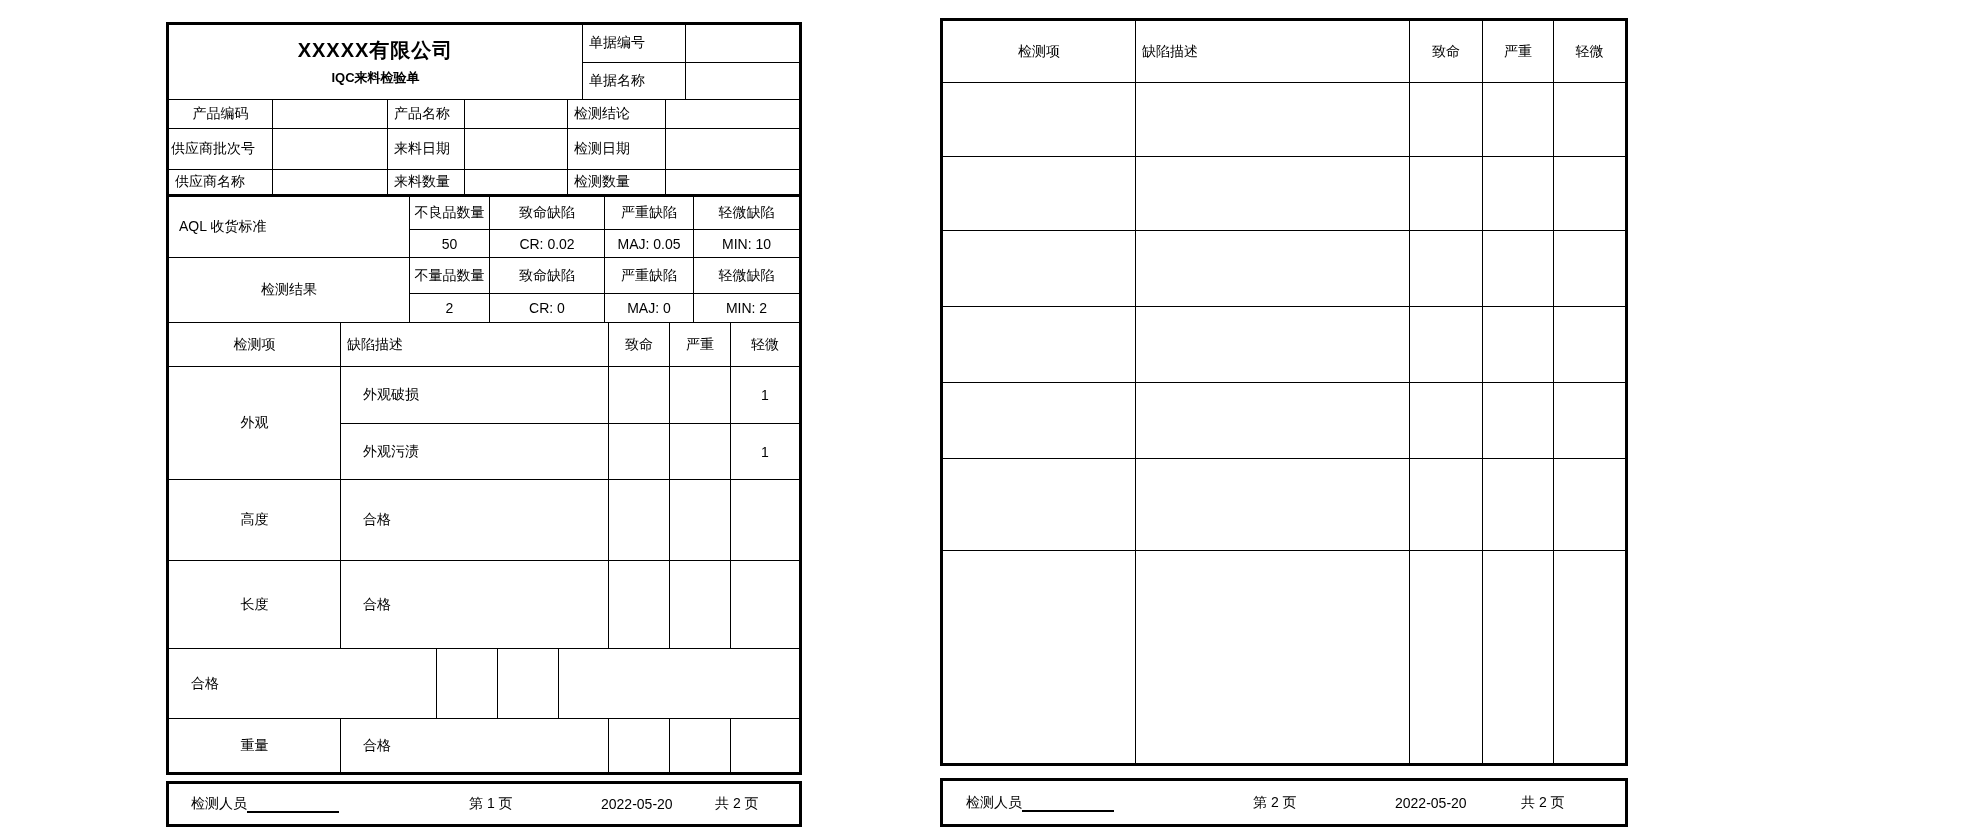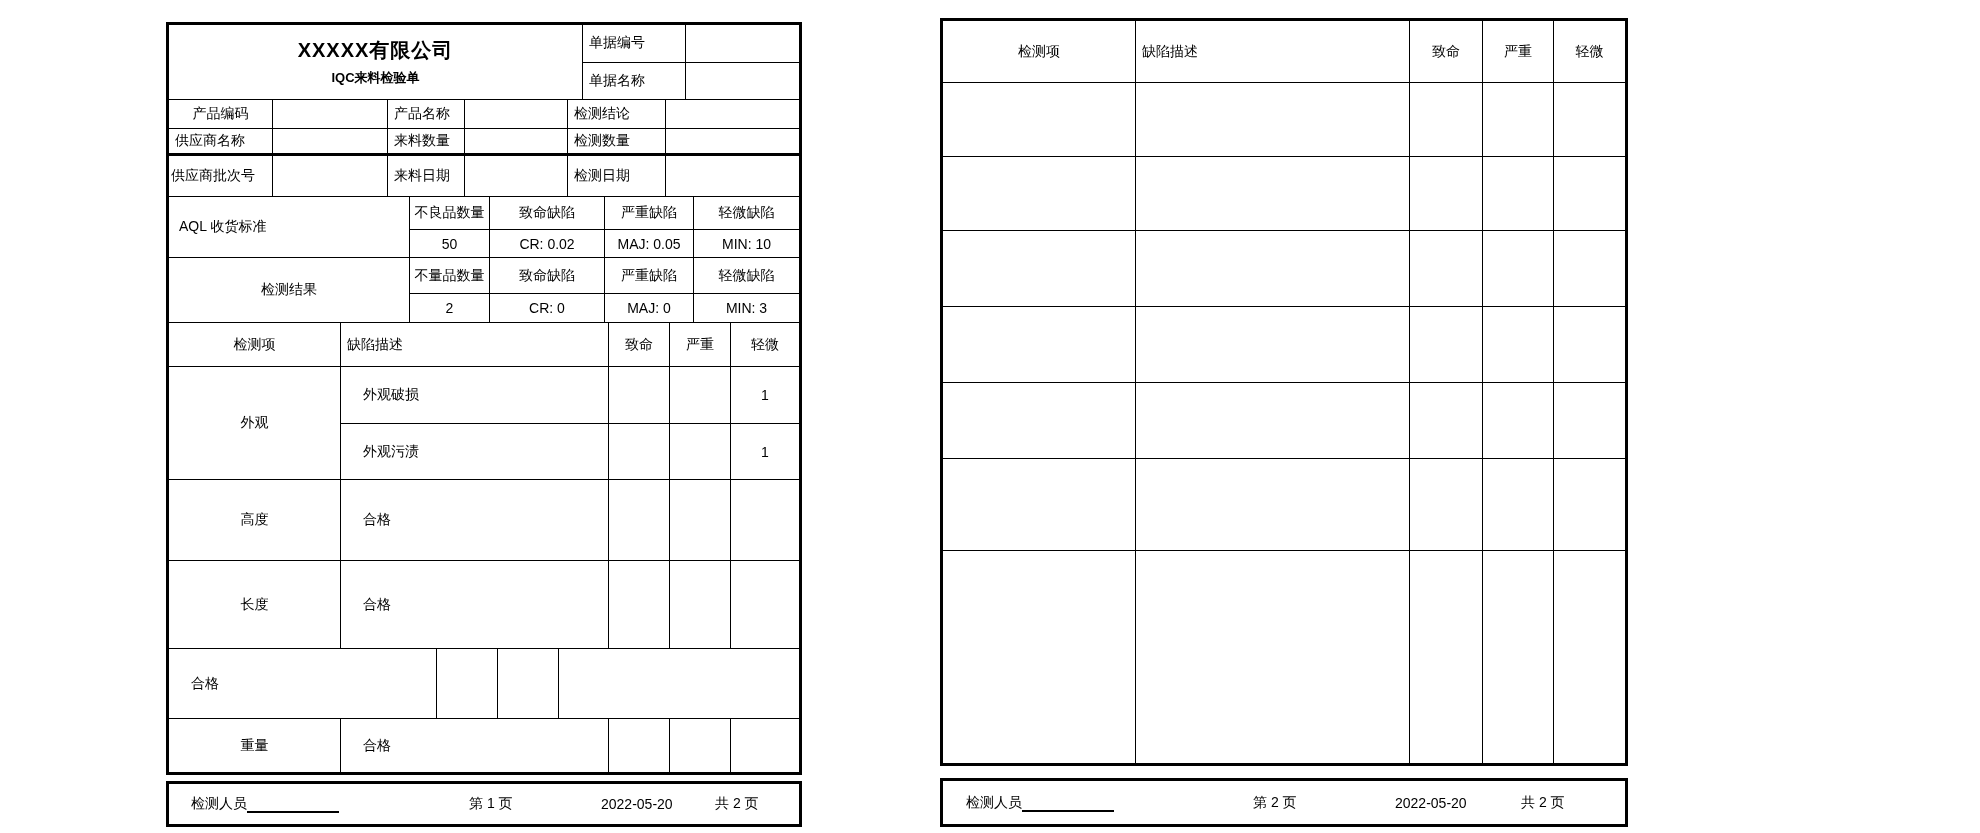--- a/index.html
+++ b/index.html
@@ -147,35 +147,35 @@
 
     <div class="band info-band r1">
       <div class="cell c1 center">产品编码</div>
       <div class="cell c2"></div>
       <div class="cell c3">产品名称</div>
       <div class="cell c4"></div>
       <div class="cell c5">检测结论</div>
       <div class="cell c6 last"></div>
     </div>
 
+    <div class="band info-band r3">
+      <div class="cell c1" style="padding:0 2px;">供应商批次号</div>
+      <div class="cell c2"></div>
+      <div class="cell c3">来料日期</div>
+      <div class="cell c4"></div>
+      <div class="cell c5">检测日期</div>
+      <div class="cell c6 last"></div>
+    </div>
+
     <div class="band info-band r2 thick">
       <div class="cell c1">供应商名称</div>
       <div class="cell c2"></div>
       <div class="cell c3">来料数量</div>
       <div class="cell c4"></div>
       <div class="cell c5">检测数量</div>
-      <div class="cell c6 last"></div>
-    </div>
-
-    <div class="band info-band r3">
-      <div class="cell c1" style="padding:0 2px;">供应商批次号</div>
-      <div class="cell c2"></div>
-      <div class="cell c3">来料日期</div>
-      <div class="cell c4"></div>
-      <div class="cell c5">检测日期</div>
       <div class="cell c6 last"></div>
     </div>
 
     <div class="band sec-band aql-band">
       <div class="sec-label">AQL 收货标准</div>
       <div class="sec-body">
         <div class="sec-row first">
           <div class="cell sc1 center">不良品数量</div>
           <div class="cell sc2 center">致命缺陷</div>
           <div class="cell sc3 center">严重缺陷</div>
@@ -196,21 +196,21 @@
         <div class="sec-row first">
           <div class="cell sc1 center">不量品数量</div>
           <div class="cell sc2 center">致命缺陷</div>
           <div class="cell sc3 center">严重缺陷</div>
           <div class="cell sc4 center last">轻微缺陷</div>
         </div>
         <div class="sec-row second">
           <div class="cell sc1 center">2</div>
           <div class="cell sc2 center">CR: 0</div>
           <div class="cell sc3 center">MAJ: 0</div>
-          <div class="cell sc4 center last">MIN: 3</div>
+          <div class="cell sc4 center last">MIN: 2</div>
         </div>
       </div>
     </div>
 
     <div class="band items-band items-head">
       <div class="cell ic1 center">检测项</div>
       <div class="cell ic2">缺陷描述</div>
       <div class="cell ic3 center">致命</div>
       <div class="cell ic4 center">严重</div>
       <div class="cell ic5 center last">轻微</div>

